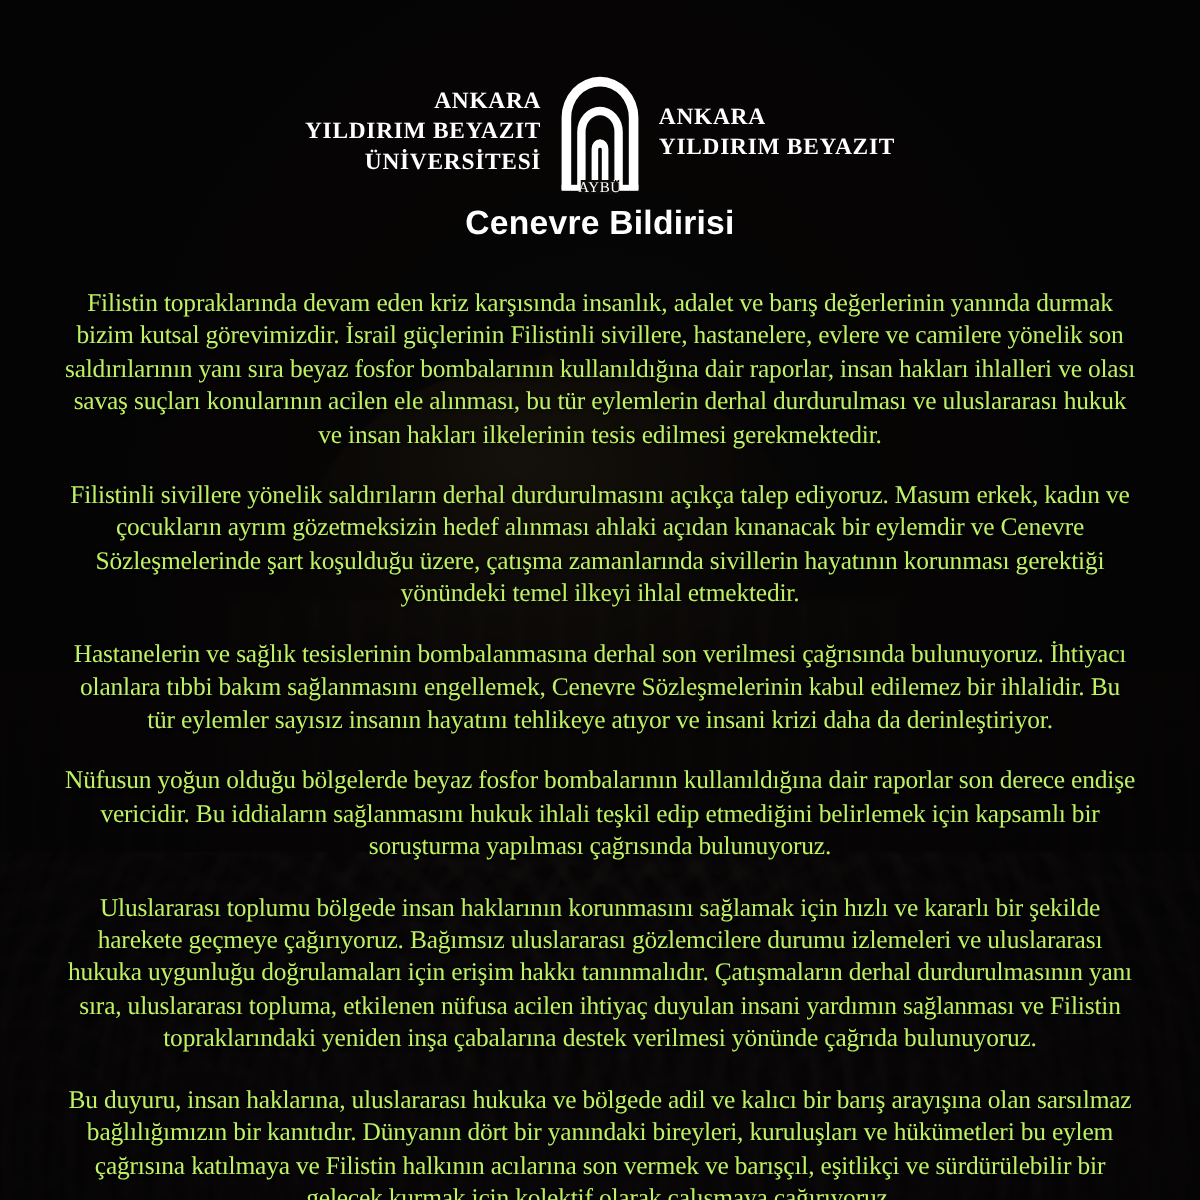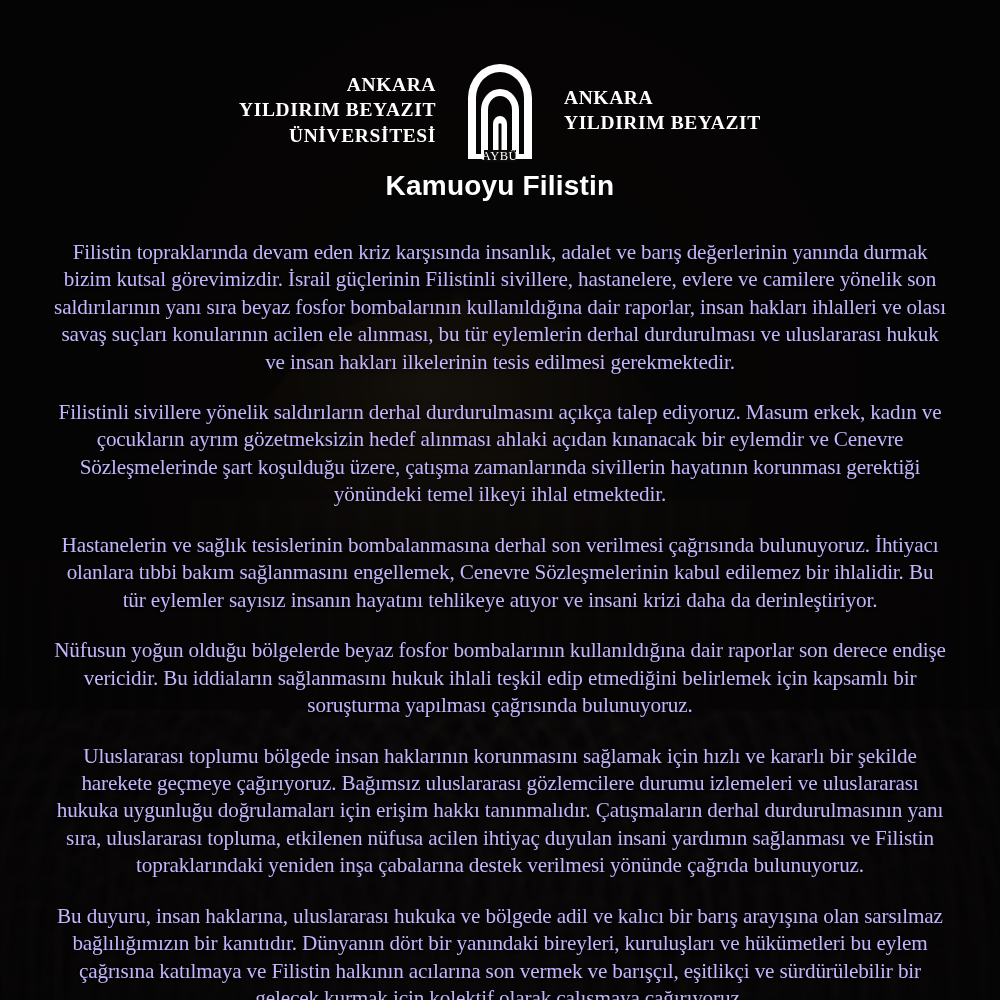--- a/index.html
+++ b/index.html
@@ -149,21 +149,21 @@
     display: flex;
     flex-direction: column;
     align-items: center;
   }
 
   
   .logo-lockup {
     display: flex;
     align-items: center;
     justify-content: center;
-    gap: 16px;
+    gap: 1px;
     margin-top: 58px;
     height: 104px;
   }
   .logo-text {
     color: #ffffff;
     font-family: "Liberation Serif", serif;
     font-weight: bold;
     font-size: 19.5px;
     line-height: 1.30;
     letter-spacing: 0.6px;
@@ -191,21 +191,21 @@
   }
 
   
   .body-copy {
     width: 892px;
     margin-top: 18px;
     display: flex;
     flex-direction: column;
   }
   .para {
-    color: #c4b5fd;
+    color: #bef264;
     font-family: "Liberation Serif", serif;
     font-size: 21.2px;
     line-height: 1.295;
     text-align: center;
     margin: 0 0 23px 0;
     text-shadow: 0 1px 3px rgba(0,0,0,0.85);
     letter-spacing: -0.15px;
   }
   .para:last-child { margin-bottom: 0; }
 </style>
@@ -250,21 +250,21 @@
         </svg>
       </div>
 
       <div class="logo-text en">
         <div>ANKARA</div>
         <div>YILDIRIM BEYAZIT</div>
       </div>
 
     </div>
 
-    <h1 class="title">Kamuoyu Filistin</h1>
+    <h1 class="title">Cenevre Bildirisi</h1>
 
     <div class="body-copy">
       <p class="para">Filistin topraklarında devam eden kriz karşısında insanlık, adalet ve barış değerlerinin yanında durmak bizim kutsal görevimizdir. İsrail güçlerinin Filistinli sivillere, hastanelere, evlere ve camilere yönelik son saldırılarının yanı sıra beyaz fosfor bombalarının kullanıldığına dair raporlar, insan hakları ihlalleri ve olası savaş suçları konularının acilen ele alınması, bu tür eylemlerin derhal durdurulması ve uluslararası hukuk ve insan hakları ilkelerinin tesis edilmesi gerekmektedir.</p>
       <p class="para">Filistinli sivillere yönelik saldırıların derhal durdurulmasını açıkça talep ediyoruz. Masum erkek, kadın ve çocukların ayrım gözetmeksizin hedef alınması ahlaki açıdan kınanacak bir eylemdir ve Cenevre Sözleşmelerinde şart koşulduğu üzere, çatışma zamanlarında sivillerin hayatının korunması gerektiği yönündeki temel ilkeyi ihlal etmektedir.</p>
       <p class="para">Hastanelerin ve sağlık tesislerinin bombalanmasına derhal son verilmesi çağrısında bulunuyoruz. İhtiyacı olanlara tıbbi bakım sağlanmasını engellemek, Cenevre Sözleşmelerinin kabul edilemez bir ihlalidir. Bu tür eylemler sayısız insanın hayatını tehlikeye atıyor ve insani krizi daha da derinleştiriyor.</p>
       <p class="para">Nüfusun yoğun olduğu bölgelerde beyaz fosfor bombalarının kullanıldığına dair raporlar son derece endişe vericidir. Bu iddiaların sağlanmasını hukuk ihlali teşkil edip etmediğini belirlemek için kapsamlı bir soruşturma yapılması çağrısında bulunuyoruz.</p>
       <p class="para">Uluslararası toplumu bölgede insan haklarının korunmasını sağlamak için hızlı ve kararlı bir şekilde harekete geçmeye çağırıyoruz. Bağımsız uluslararası gözlemcilere durumu izlemeleri ve uluslararası hukuka uygunluğu doğrulamaları için erişim hakkı tanınmalıdır. Çatışmaların derhal durdurulmasının yanı sıra, uluslararası topluma, etkilenen nüfusa acilen ihtiyaç duyulan insani yardımın sağlanması ve Filistin topraklarındaki yeniden inşa çabalarına destek verilmesi yönünde çağrıda bulunuyoruz.</p>
       <p class="para">Bu duyuru, insan haklarına, uluslararası hukuka ve bölgede adil ve kalıcı bir barış arayışına olan sarsılmaz bağlılığımızın bir kanıtıdır. Dünyanın dört bir yanındaki bireyleri, kuruluşları ve hükümetleri bu eylem çağrısına katılmaya ve Filistin halkının acılarına son vermek ve barışçıl, eşitlikçi ve sürdürülebilir bir gelecek kurmak için kolektif olarak çalışmaya çağırıyoruz.</p>
     </div>
 

